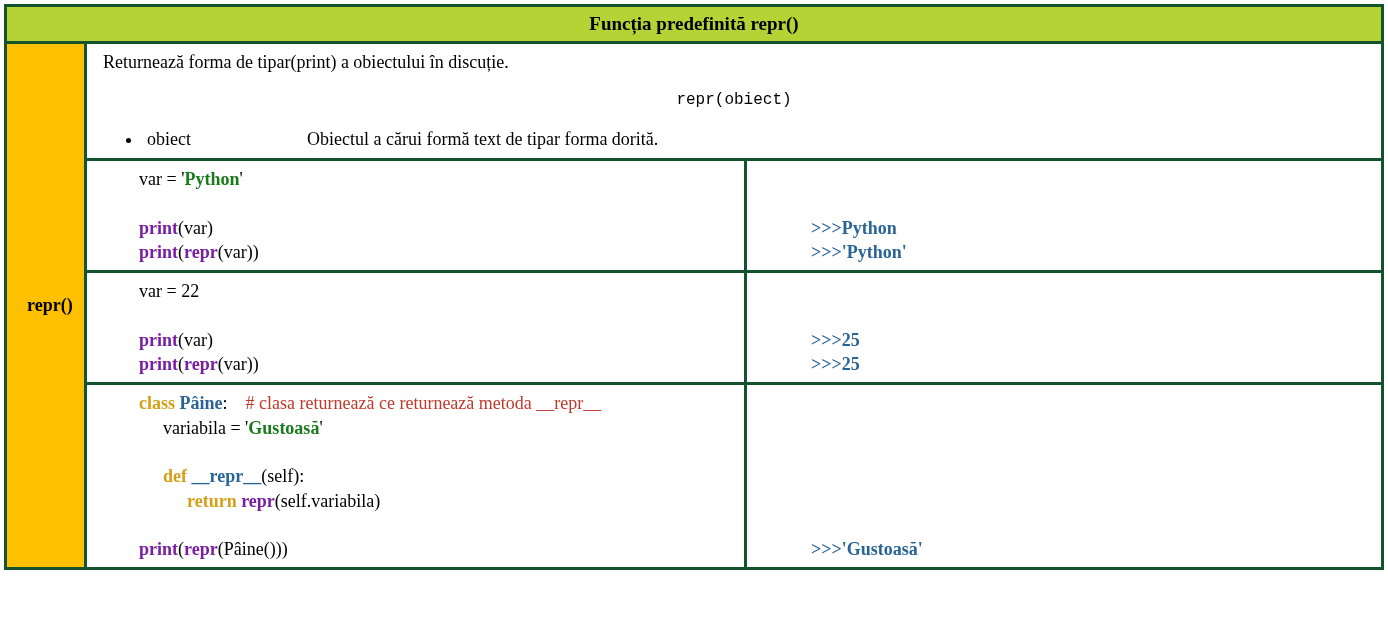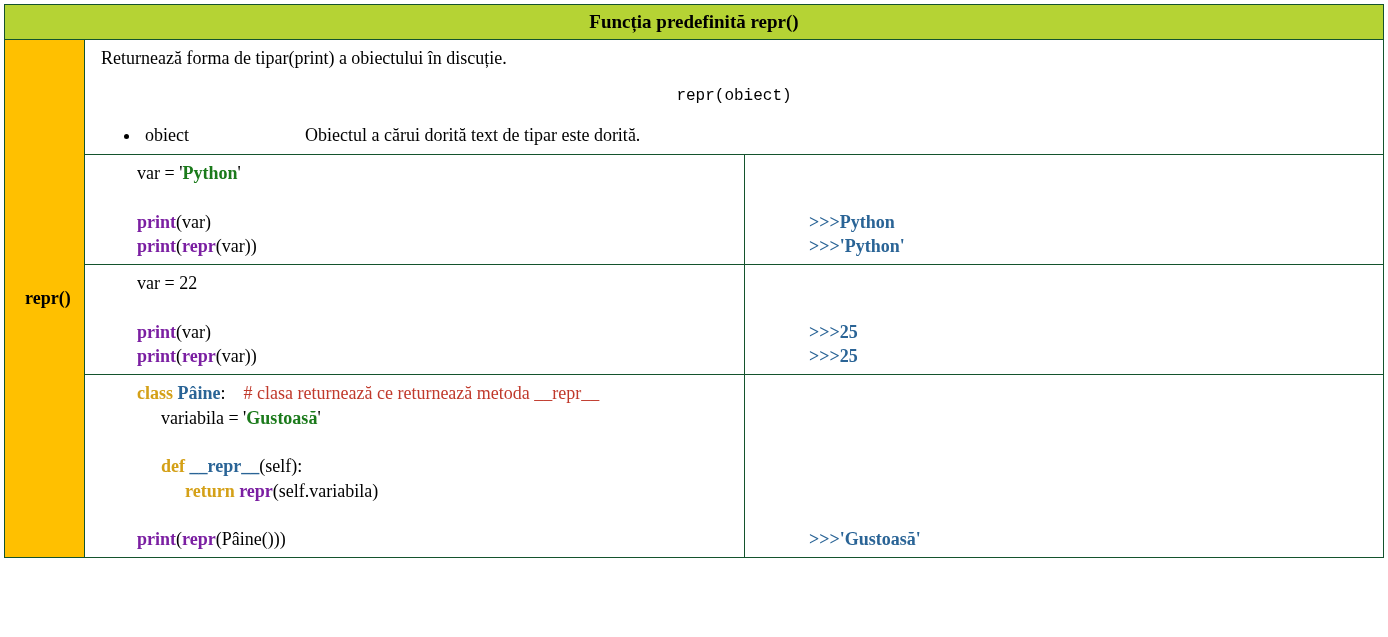--- a/index.html
+++ b/index.html
@@ -12,21 +12,21 @@
       font-size: 18px;
       background: #fff;
       padding: 4px;
     }
     table {
       border-collapse: collapse;
       width: 100%;
       table-layout: fixed;
     }
     td, th {
-      border: 1px solid #14532d;
+      border: 3px solid #14532d;
       vertical-align: top;
     }
     .header-cell {
       background-color: #b5d334;
       text-align: center;
       font-weight: bold;
       padding: 6px 4px;
       font-size: 19px;
     }
     .side-cell {
@@ -105,21 +105,21 @@
     <td rowspan="4" class="side-cell">
       <span>repr()</span>
     </td>
     <td colspan="2" class="desc-cell">
       <div class="desc-text">Returnează forma de tipar(print) a obiectului în discuție.</div>
       <div class="signature">repr(obiect)</div>
       <ul class="param-list">
         <li>
           <span class="param-item">
             <span class="param-name">obiect</span>
-            <span>Obiectul a cărui dorită text de tipar este dorită.</span>
+            <span>Obiectul a cărui formă text de tipar forma dorită.</span>
           </span>
         </li>
       </ul>
     </td>
   </tr>
   <tr>
     <td class="code-cell">
       <div class="code-line"><span>var = '</span><span class="kw-string">Python</span><span>'</span></div>
       <div class="blank"></div>
       <div class="code-line"><span class="kw-builtin">print</span><span>(var)</span></div>

